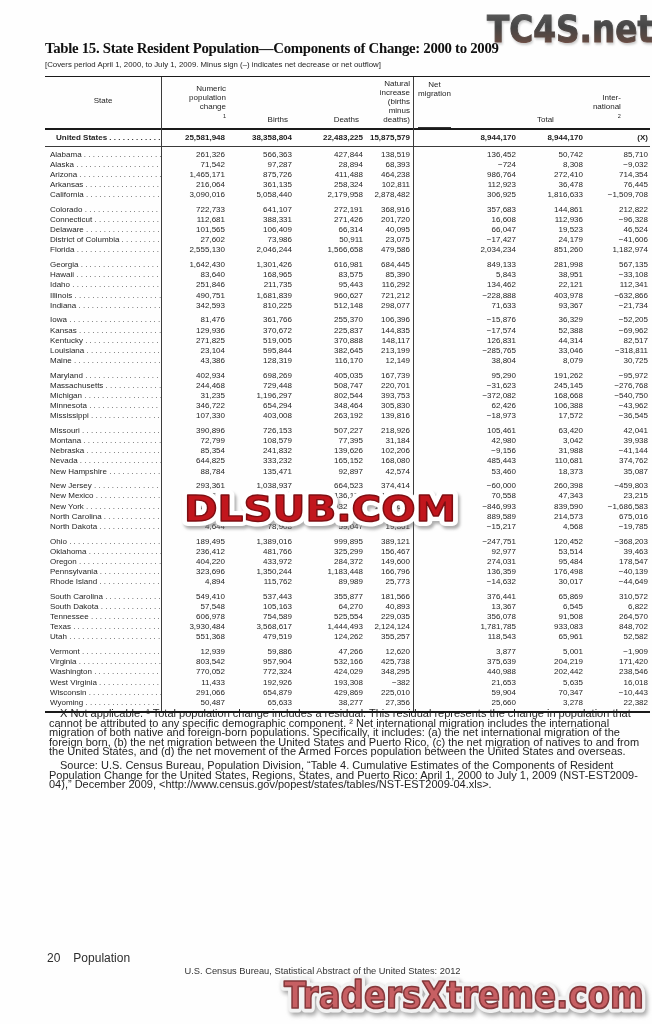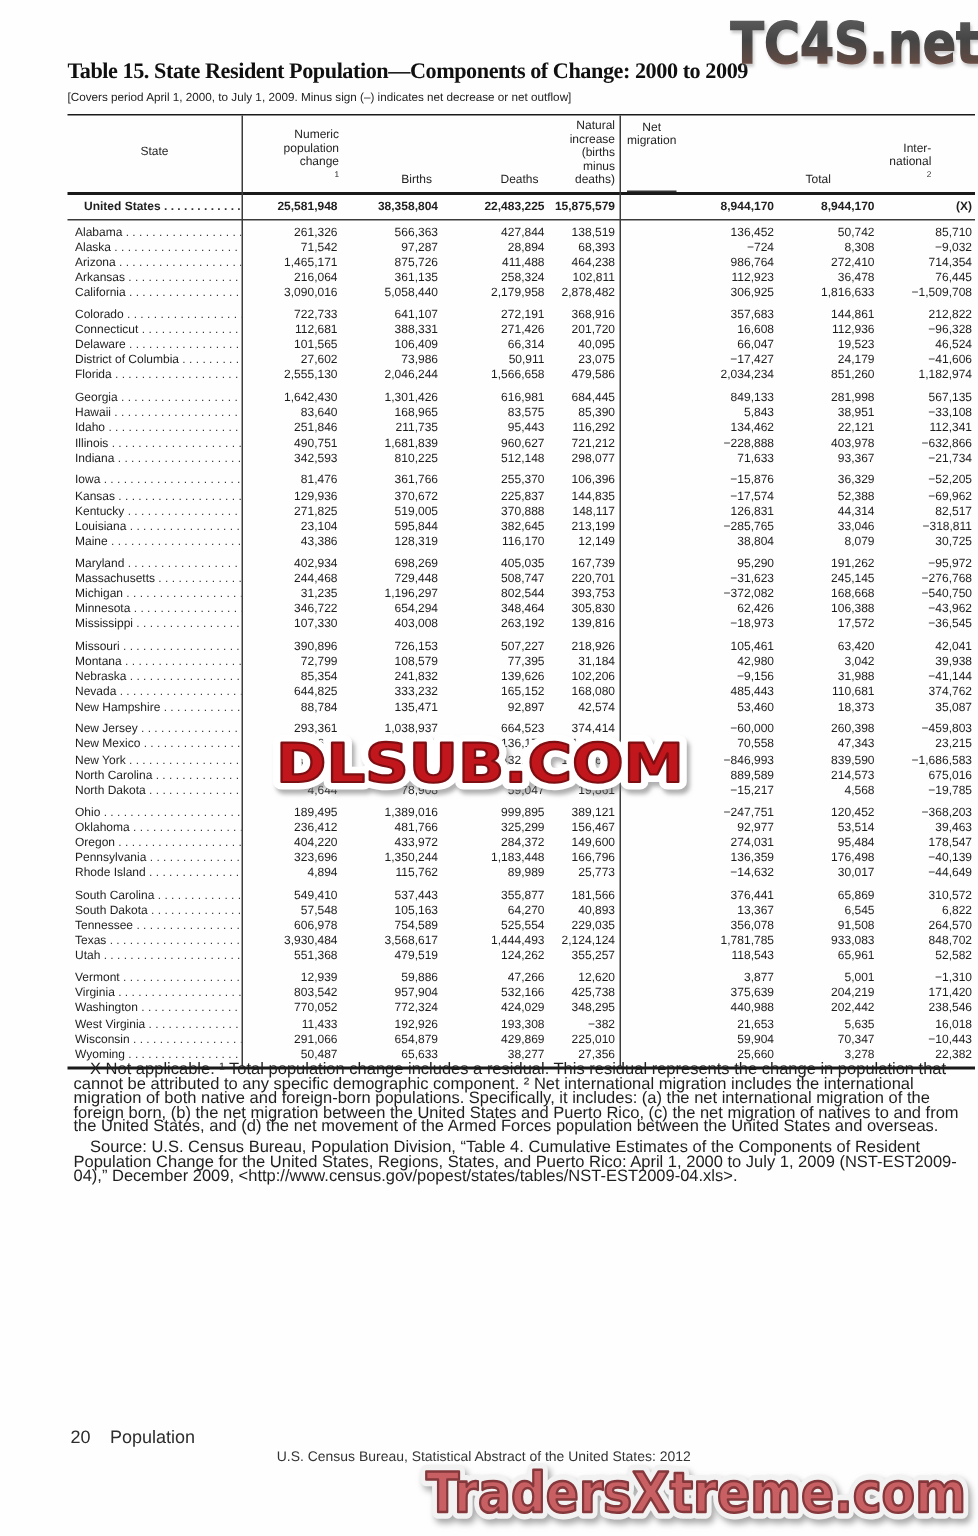--- a/index.html
+++ b/index.html
@@ -599,21 +599,21 @@
         </div>
         <div class="group">
           <div class="row">
             <div class="c state"><span class="nm">Vermont</span><span class="leader"> . . . . . . . . . . . . . . . . . . . . . . . . . . . . . . . . . . . . . . . . </span></div>
             <div class="c n n1">12,939</div>
             <div class="c n n2">59,886</div>
             <div class="c n n3">47,266</div>
             <div class="c n n4">12,620</div>
             <div class="c n n5">3,877</div>
             <div class="c n n6">5,001</div>
-            <div class="c n n7">−1,310</div>
+            <div class="c n n7">−1,909</div>
           </div>
           <div class="row">
             <div class="c state"><span class="nm">Virginia</span><span class="leader"> . . . . . . . . . . . . . . . . . . . . . . . . . . . . . . . . . . . . . . . . </span></div>
             <div class="c n n1">803,542</div>
             <div class="c n n2">957,904</div>
             <div class="c n n3">532,166</div>
             <div class="c n n4">425,738</div>
             <div class="c n n5">375,639</div>
             <div class="c n n6">204,219</div>
             <div class="c n n7">171,420</div>

